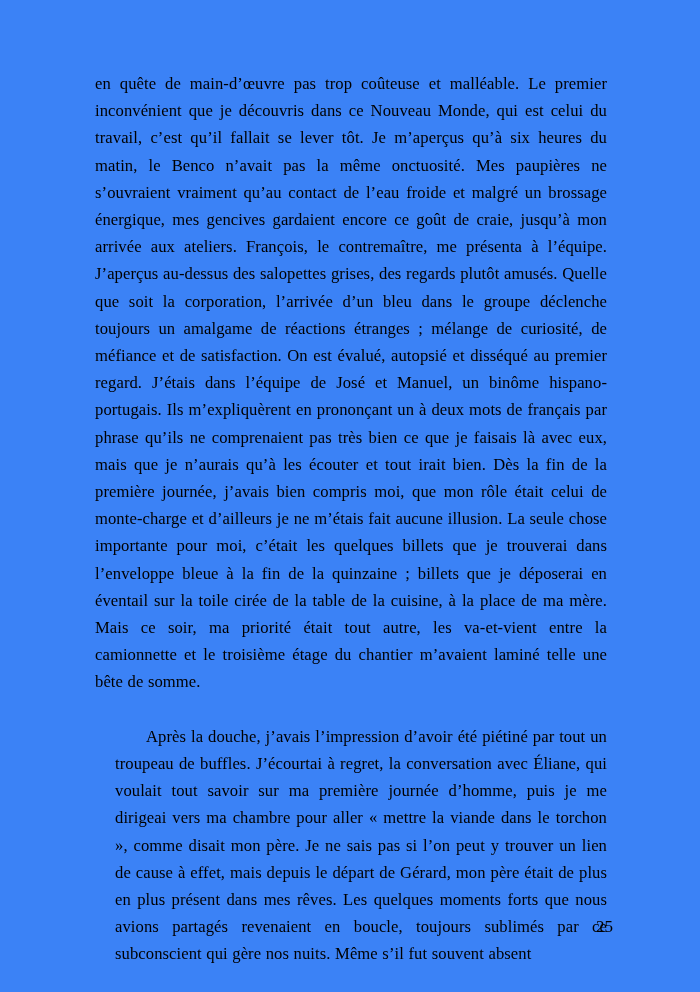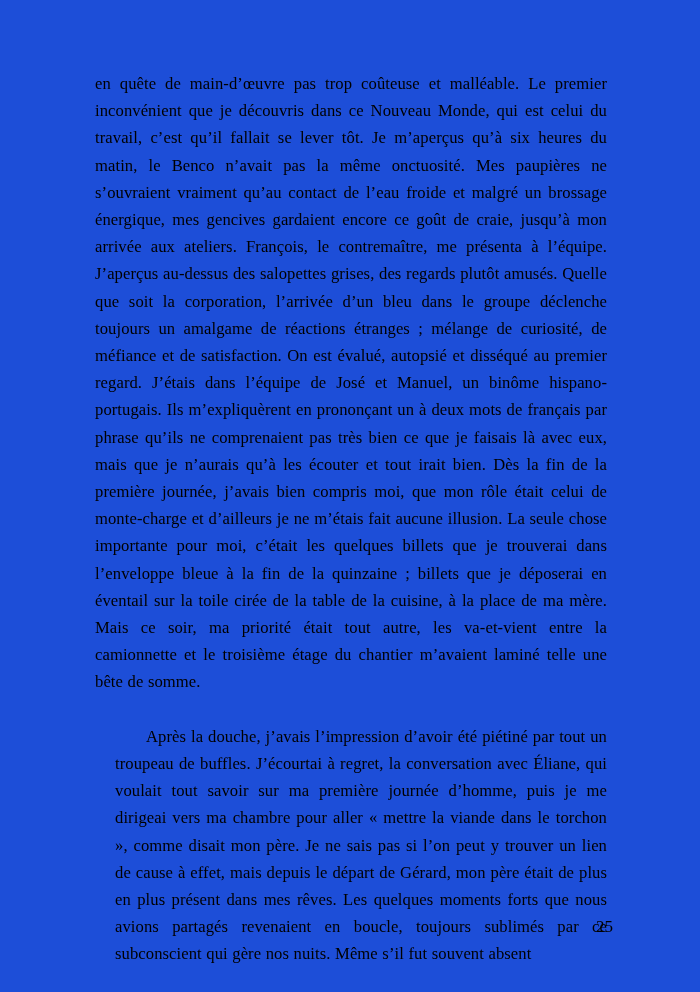--- a/index.html
+++ b/index.html
@@ -14,21 +14,21 @@
     font-family: "Liberation Serif", "DejaVu Serif", serif;
     color: #000000;
     overflow: hidden;
   }
   #page {
     position: absolute;
     left: 0;
     top: 0;
     width: 700px;
     height: 992px;
-    background: #1d4ed8;
+    background: #3b82f6;
   }
   #text-block {
     position: absolute;
     left: 95px;
     top: 70px;
     width: 512px;
   }
   .para {
     margin: 0;
     font-size: 16.6px;

